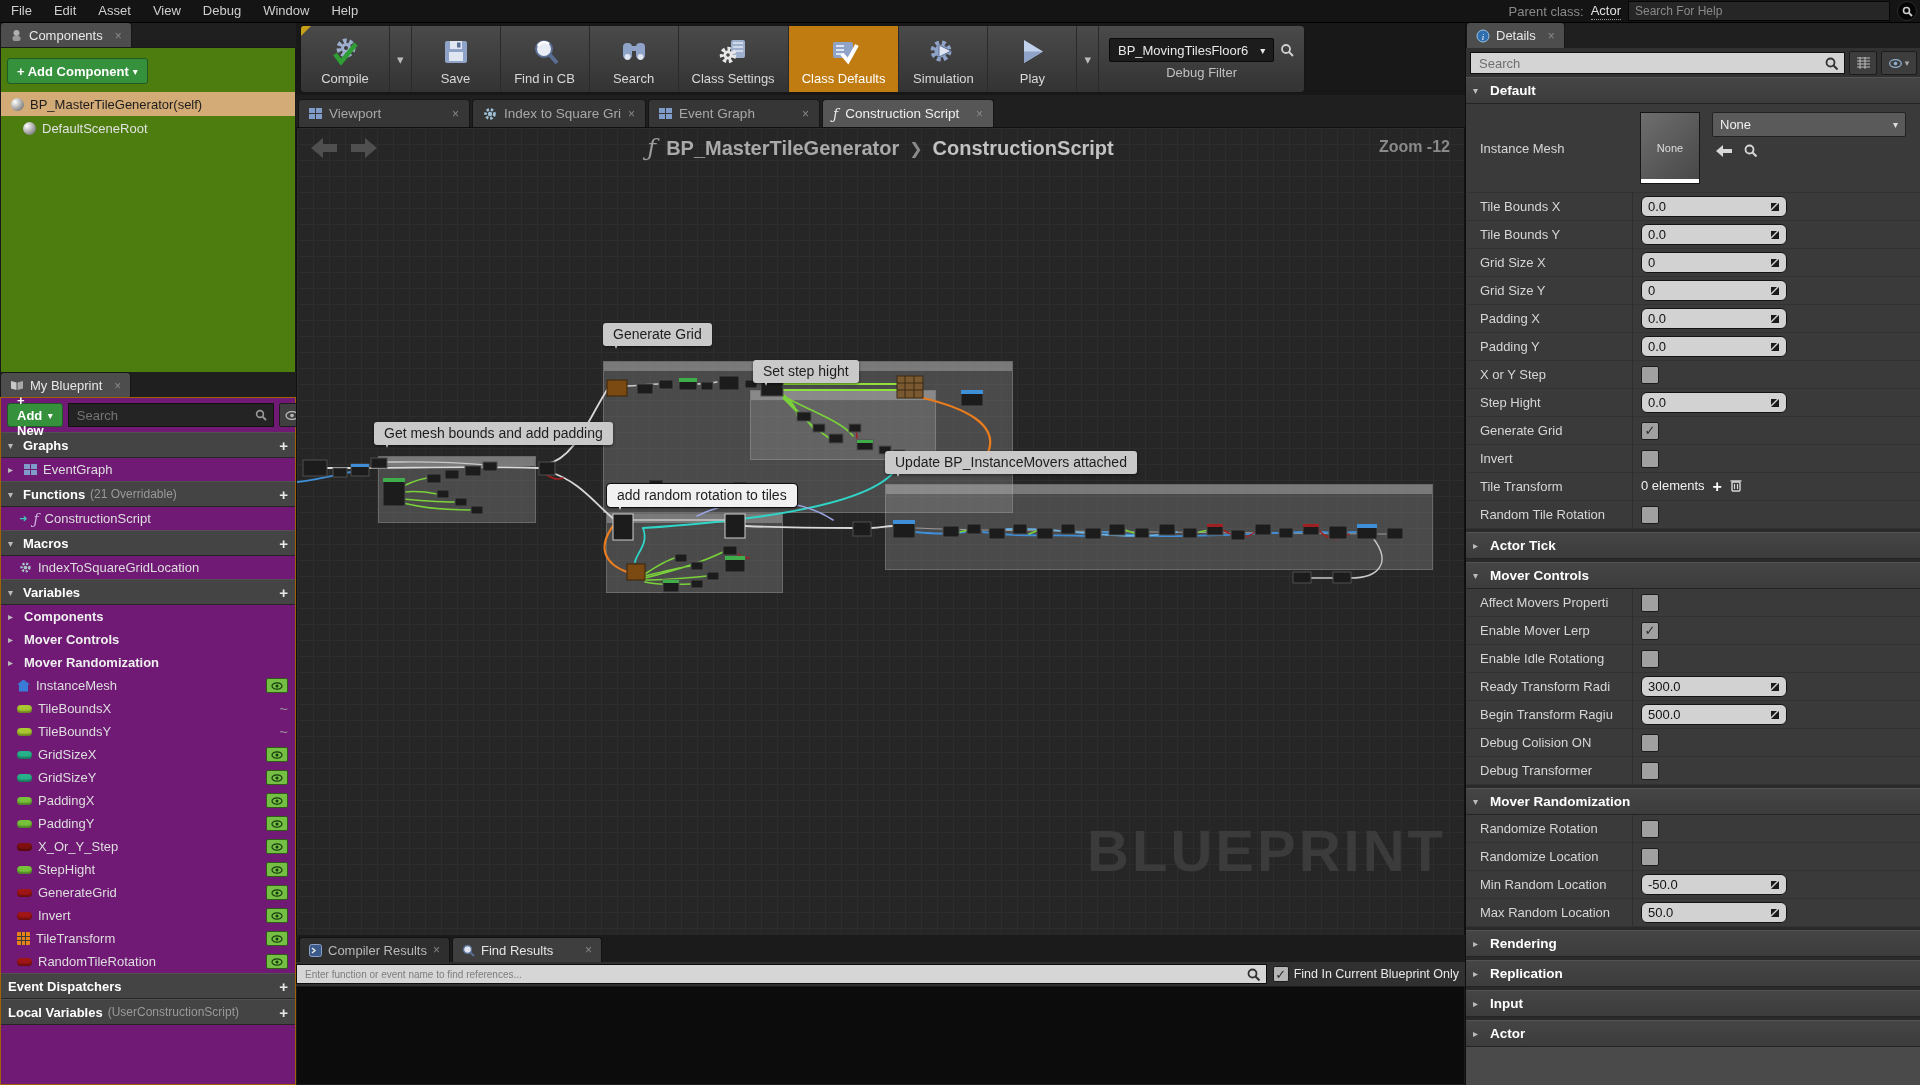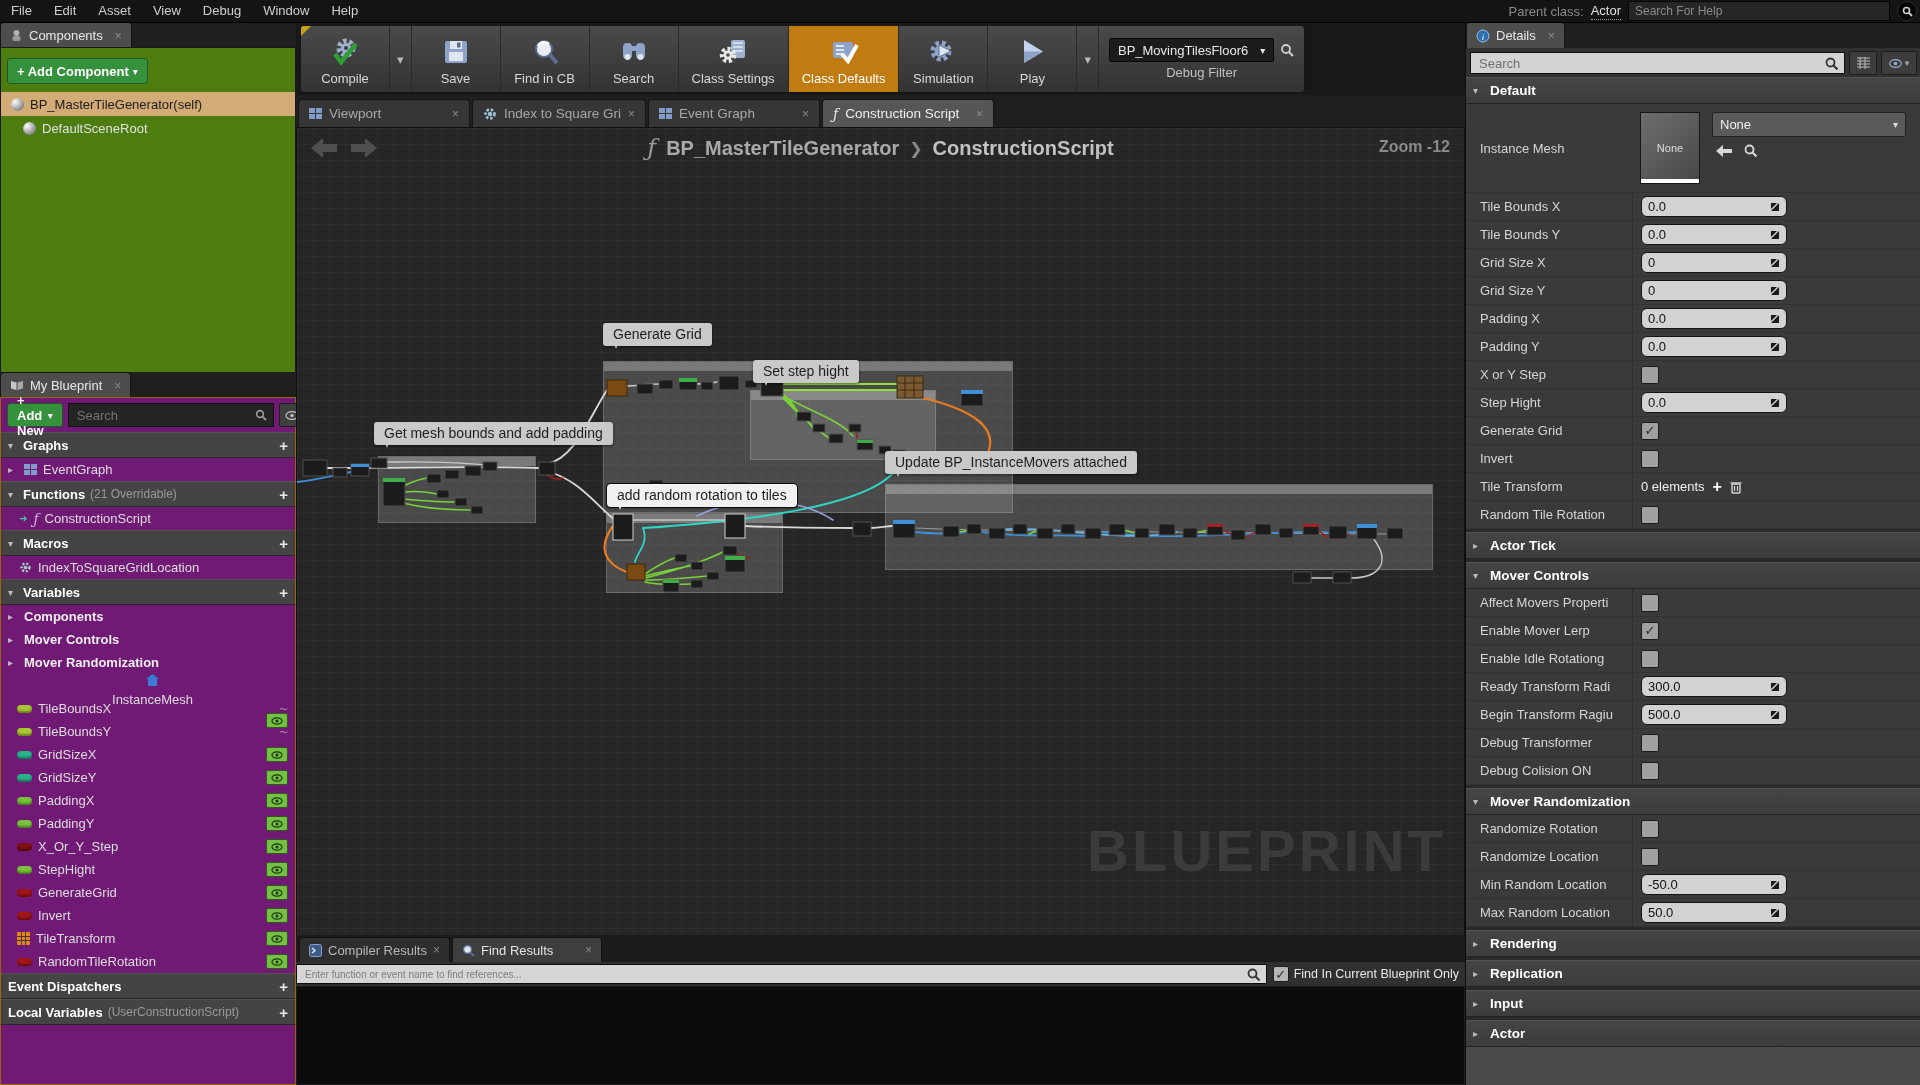--- a/index.html
+++ b/index.html
@@ -139,21 +139,21 @@
   .det-search input{flex:1;border:none;outline:none;background:transparent;color:#333;font-size:13px;font-family:inherit;}
   .det-search input::placeholder{color:#6f6f6f;}
   .sqbtn{width:26px;height:22px;background:#3d3d3d;border:1px solid #1c1c1c;display:flex;align-items:center;justify-content:center;border-radius:2px;}
   .cat-hdr{display:flex;align-items:center;gap:7px;height:25px;background:linear-gradient(#454545,#3c3c3c);
            border-top:1px solid #535353;border-bottom:1px solid #242424;padding:0 7px;color:#fff;
            font-weight:bold;font-size:13.5px;}
   .cat-gap{height:3px;background:#2a2a2a;}
   .drow{display:flex;align-items:center;min-height:27px;border-bottom:1px solid #323232;background:#3a3a3a;}
   .dlabel{width:152px;flex:none;padding-left:14px;color:#d6d6d6;font-size:13px;white-space:nowrap;overflow:hidden;
           border-right:1px solid #2e2e2e;align-self:stretch;display:flex;align-items:center;}
-  .dval{display:flex;align-items:center;gap:8px;padding-left:8px;flex:1;}
+  .dval{display:flex;gap:8px;padding-left:8px;flex:1;}
   .spin{display:flex;align-items:center;width:132px;height:19px;background:#d2d2d2;border:1px solid #141414;
         border-radius:6px;padding:0 6px;color:#111;font-size:13px;}
   .spin .sval{flex:1;}
   .cb{width:16px;height:16px;background:#a0a0a0;border:1px solid #1c1c1c;border-radius:2px;display:flex;
       align-items:center;justify-content:center;color:transparent;font-size:13px;font-weight:bold;}
   .cb.on{color:#2b2b2b;}
   .mesh-row{display:flex;align-items:flex-start;border-bottom:1px solid #323232;background:#3a3a3a;padding:8px 0;}
   .mesh-thumb{width:58px;height:70px;background:linear-gradient(135deg,#6e6e6e,#474747);border:1px solid #161616;
               display:flex;align-items:center;justify-content:center;color:#ddd;font-size:11px;position:relative;margin-left:8px;}
   .mesh-thumb::after{content:"";position:absolute;left:0;right:0;bottom:0;height:4px;background:#fff;}
@@ -306,21 +306,21 @@
           </div>
         <div class="bp-row bold">
             <span class="tri">▸</span>
             <span>Mover Controls</span>
           </div>
         <div class="bp-row bold">
             <span class="tri">▸</span>
             <span>Mover Randomization</span>
           </div>
 
-        <div class="bp-row" style="padding-left:16px;flex-direction:column;">
+        <div class="bp-row" style="padding-left:16px;">
           <span class="pill house" style="background: rgb(58, 123, 213);"></span>
           <span>InstanceMesh</span>
           <span class="veye">
               <svg width="12" height="8" viewBox="0 0 12 8">
                 <ellipse cx="6" cy="4" rx="5" ry="3.2" fill="none" stroke="#173a0c" stroke-width="1.2"></ellipse>
                 <circle cx="6" cy="4" r="1.5" fill="#173a0c"></circle>
               </svg>
             </span>
         </div>
         <div class="bp-row" style="padding-left:16px;">
@@ -999,27 +999,27 @@
             <span class="spin">
               <span class="sval">500.0</span>
               <svg width="10" height="10" viewBox="0 0 10 10">
                 <path d="M9,1 L9,9 L1,9 Z" fill="#1a1a1a"></path>
                 <path d="M1,1 L7,1 L1,7 Z" fill="#1a1a1a"></path>
               </svg>
             </span>
           </span>
         </div>
       <div class="drow">
+          <span class="dlabel">Debug Colision ON</span>
+          <span class="dval">
+            <span class="cb">✓</span>
+          </span>
+        </div>
+      <div class="drow">
           <span class="dlabel">Debug Transformer</span>
-          <span class="dval">
-            <span class="cb">✓</span>
-          </span>
-        </div>
-      <div class="drow">
-          <span class="dlabel">Debug Colision ON</span>
           <span class="dval">
             <span class="cb">✓</span>
           </span>
         </div>
 
       <div class="cat-gap"></div>
       <div class="cat-hdr">
           <span class="tri">▾</span>
           <span>Mover Randomization</span>
         </div>

